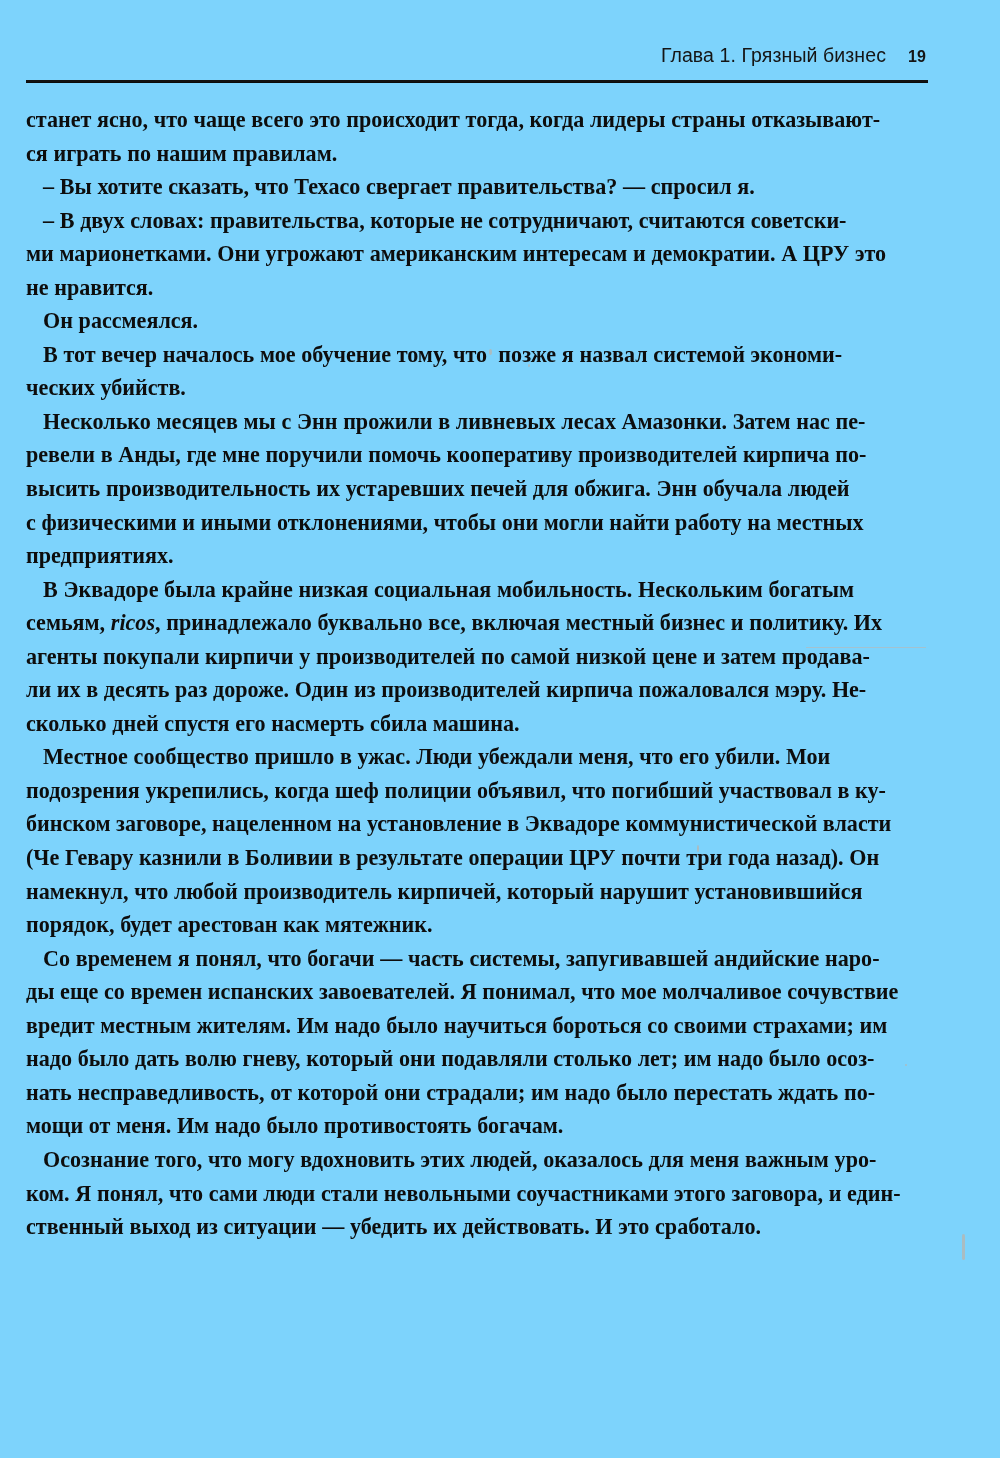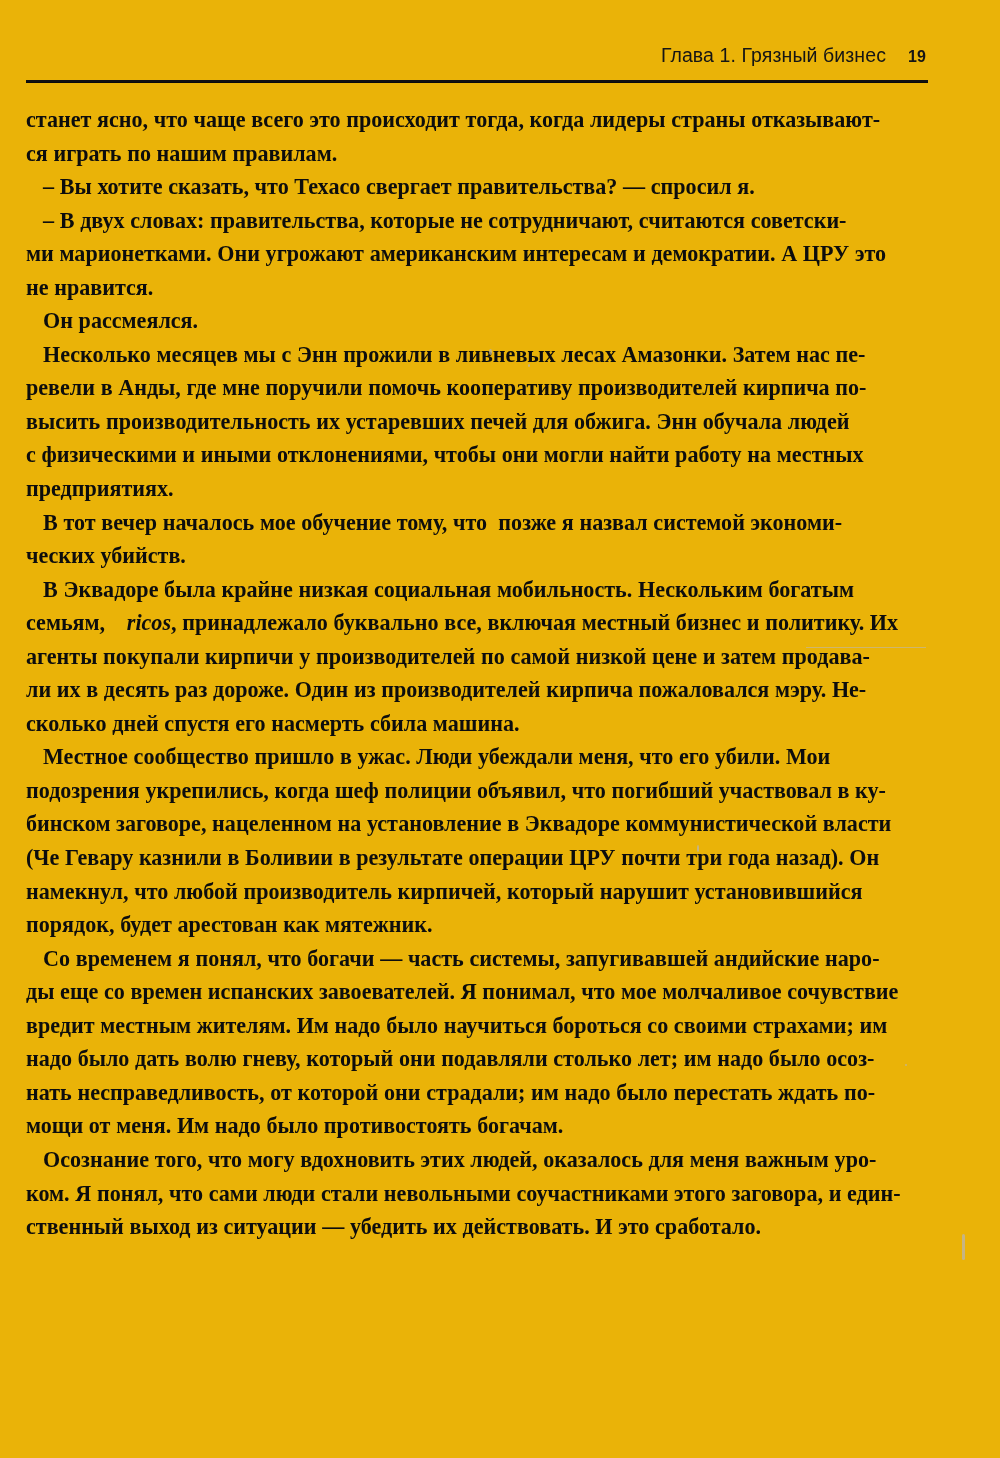--- a/index.html
+++ b/index.html
@@ -70,61 +70,61 @@
   .text-block p {
     margin: 0;
     padding: 0;
     white-space: pre-wrap;
     word-spacing: 0.15px;
     font-weight: bold;
   }
   
   .text-block p.cont { text-indent: 0; }
 
-  .ital { font-style: italic; margin-left: 16px; }
+  .ital { font-style: italic; }
 
   
   .speck {
     position: absolute;
     background: #b9b4ae;
     border-radius: 50%;
     opacity: 0.75;
   }
   .hairline {
     position: absolute;
     background: #bcb7b1;
     opacity: 0.6;
   }
 </style>
 </head>
 <body>
 
-<div class="page" style="background: #eab308; color: rgb(13, 13, 13);">
+<div class="page" style="background: #7dd3fc; color: rgb(13, 13, 13);">
 
   <div class="running-head">
     <span class="chapter-title">Глава 1. Грязный бизнес</span>
     <span class="folio">19</span>
   </div>
   <div class="head-rule" style="background: rgb(18, 18, 18);"></div>
 
   <div class="text-block" id="text-block">
       <p id="para-carryover" class="cont">станет ясно, что чаще всего это происходит тогда, когда лидеры страны отказывают-
 ся играть по нашим правилам.</p>
       <p id="para-dialogue-question">   – Вы хотите сказать, что Техасо свергает правительства? — спросил я.</p>
       <p id="para-dialogue-answer">   – В двух словах: правительства, которые не сотрудничают, считаются советски-
 ми марионетками. Они угрожают американским интересам и демократии. А ЦРУ это
 не нравится.</p>
       <p id="para-he-laughed">   Он рассмеялся.</p>
+      <p id="para-that-evening">   В тот вечер началось мое обучение тому, что  позже я назвал системой экономи-
+ческих убийств.</p>
       <p id="para-amazon-andes">   Несколько месяцев мы с Энн прожили в ливневых лесах Амазонки. Затем нас пе-
 ревели в Анды, где мне поручили помочь кооперативу производителей кирпича по-
 высить производительность их устаревших печей для обжига. Энн обучала людей
 с физическими и иными отклонениями, чтобы они могли найти работу на местных
 предприятиях.</p>
-      <p id="para-that-evening">   В тот вечер началось мое обучение тому, что  позже я назвал системой экономи-
-ческих убийств.</p>
       <p id="para-ecuador-mobility"><span>   В Эквадоре была крайне низкая социальная мобильность. Нескольким богатым
 семьям, </span><span class="ital">ricos</span><span>, принадлежало буквально все, включая местный бизнес и политику. Их
 агенты покупали кирпичи у производителей по самой низкой цене и затем продава-
 ли их в десять раз дороже. Один из производителей кирпича пожаловался мэру. Не-
 сколько дней спустя его насмерть сбила машина.</span></p>
       <p id="para-community-horror">   Местное сообщество пришло в ужас. Люди убеждали меня, что его убили. Мои
 подозрения укрепились, когда шеф полиции объявил, что погибший участвовал в ку-
 бинском заговоре, нацеленном на установление в Эквадоре коммунистической власти
 (Че Гевару казнили в Боливии в результате операции ЦРУ почти три года назад). Он
 намекнул, что любой производитель кирпичей, который нарушит установившийся

